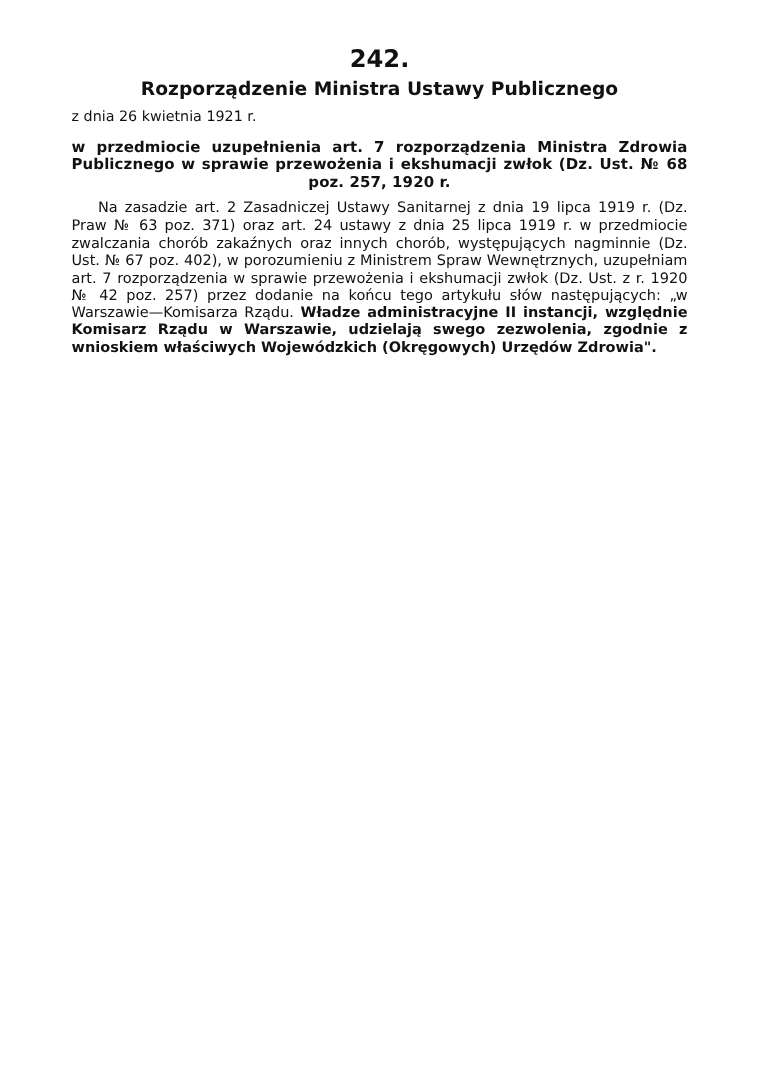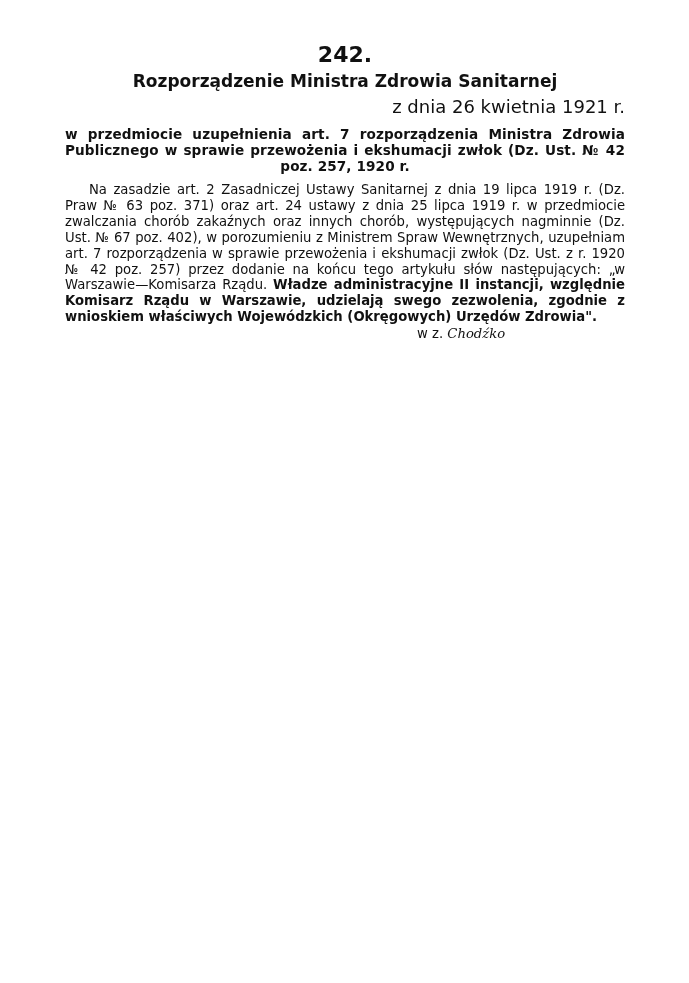--- a/index.html
+++ b/index.html
@@ -1,36 +1,32 @@
 <!DOCTYPE html>
 <html><head>
   <meta charset="utf-8">
   <style>
     html, body { margin: 0; padding: 0; background: #ffffff; }
     body { width: 689px; height: 983px; position: relative; overflow: hidden; color: #111; font-family: "DejaVu Sans", sans-serif; }
     .page { position: absolute; left: 65px; top: 44px; width: 560px; }
     .num { text-align: center; font-weight: bold; font-size: 22px; line-height: 22px; }
     .title { text-align: center; font-weight: bold; font-size: 17px; line-height: 24px; margin-top: 3px; }
-    .date { text-align: right; font-size: 18px; line-height: 20px; margin-top: 4px; }
+    .date { text-align: left; font-size: 13px; line-height: 20px; margin-top: 4px; }
     .subject { text-align: justify; text-align-last: center; font-weight: bold; font-size: 13.6px; line-height: 16px; margin-top: 9px; letter-spacing: 0.1px; }
     .body { text-align: justify; font-size: 13.2px; line-height: 15.9px; margin-top: 8px; text-indent: 24px; }
     .sign { margin-top: 7px; padding-left: 226px; font-size: 13.2px; line-height: 17px; }
     .sign2 { padding-left: 352px; font-size: 13.2px; line-height: 17px; }
     .sign2 .name { font-family: "DejaVu Serif", serif; font-style: italic; }
     .b { font-weight: bold; }
   </style>
 </head>
 <body>
 
 <div class="page">
   <div class="num">242.</div>
-  <div class="title">Rozporządzenie Ministra Zdrowia Sanitarnej</div>
+  <div class="title">Rozporządzenie Ministra Ustawy Publicznego</div>
   <div class="date">z dnia 26 kwietnia 1921 r.</div>
-  <div class="subject">w przedmiocie uzupełnienia art. 7 rozporządzenia Ministra Zdrowia Publicznego w sprawie przewożenia i ekshumacji zwłok (Dz. Ust. № 42 poz. 257, 1920 r.</div>
+  <div class="subject">w przedmiocie uzupełnienia art. 7 rozporządzenia Ministra Zdrowia Publicznego w sprawie przewożenia i ekshumacji zwłok (Dz. Ust. № 68 poz. 257, 1920 r.</div>
   <div class="body">
     <span>Na zasadzie art. 2 Zasadniczej Ustawy Sanitarnej z dnia 19 lipca 1919 r. (Dz. Praw № 63 poz. 371) oraz art. 24 ustawy z dnia 25 lipca 1919 r. w przedmiocie zwalczania chorób zakaźnych oraz innych chorób, występujących nagminnie (Dz. Ust. № 67 poz. 402), w porozumieniu z Ministrem Spraw Wewnętrznych, uzupełniam art. 7 rozporządzenia w sprawie przewożenia i ekshumacji zwłok (Dz. Ust. z r. 1920 № 42 poz. 257) przez dodanie na końcu tego artykułu słów następujących: „w Warszawie—Komisarza Rządu.</span>
     <span class="b">Władze administracyjne II instancji, względnie Komisarz Rządu w Warszawie, udzielają swego zezwolenia, zgodnie z wnioskiem właściwych Wojewódzkich (Okręgowych) Urzędów Zdrowia".</span>
   </div>
-  <div class="sign2">
-    <span>w z.</span>
-    <span class="name">Chodźko</span>
-  </div>
 </div>
 
 </body></html>

